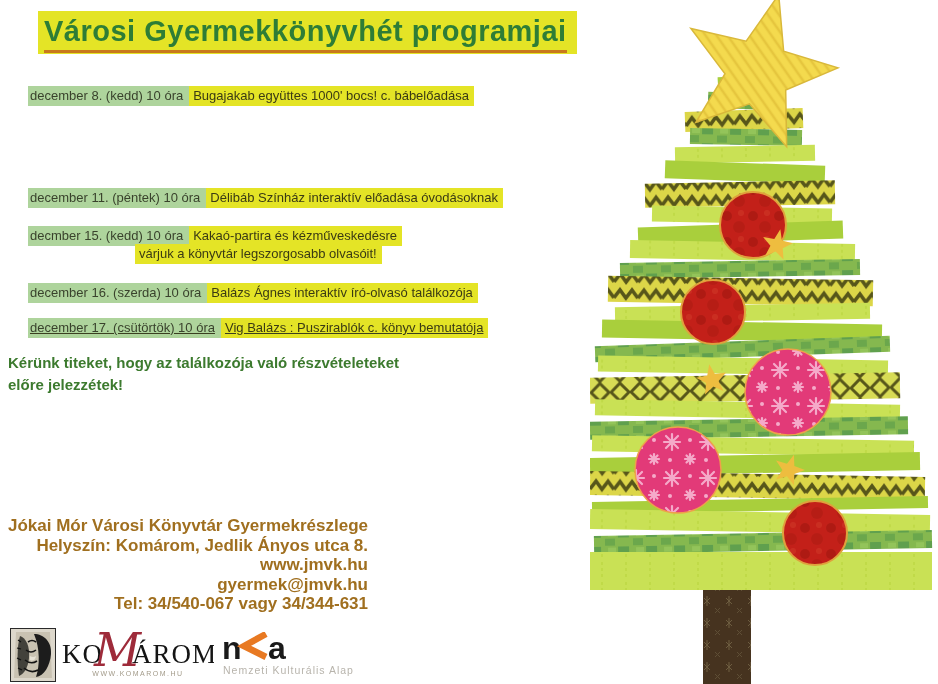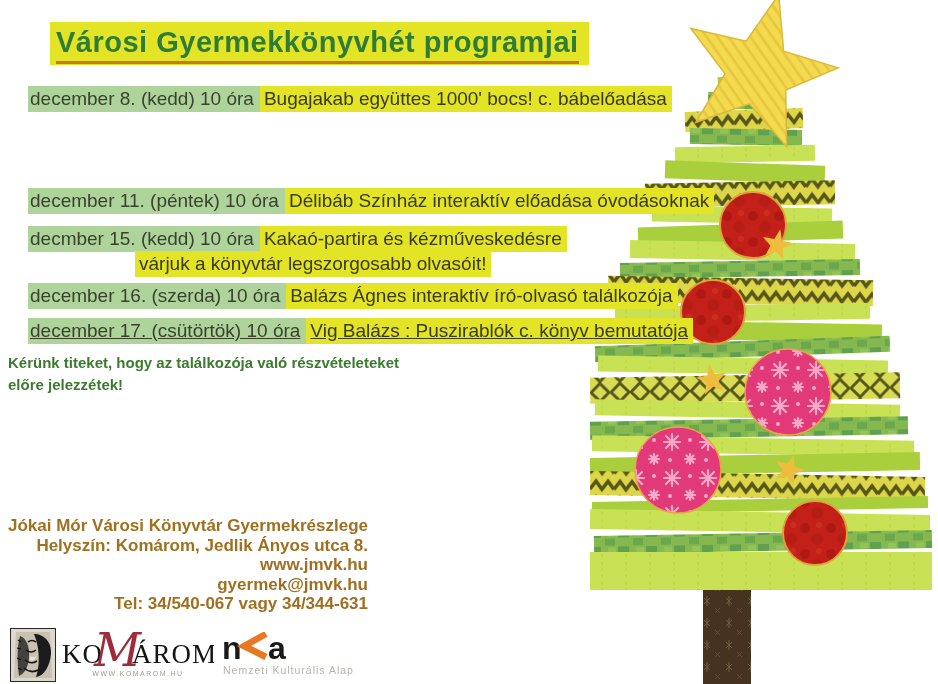--- a/index.html
+++ b/index.html
@@ -22,21 +22,21 @@
   }
   .abs{position:absolute;}
   
   .title-hl{
     display:inline-block;background:var(--highlight_yellow);
     color:var(--title_green);font-size:29px;font-weight:bold;
     padding:4px 10px 6px 6px;letter-spacing:.5px;
   }
   .title-hl .underlined{border-bottom:3px solid var(--title_underline);padding-bottom:3px;}
   
-  .program{font-size:19px;color:var(--program_text);white-space:nowrap;padding-left:20px;}
+  .program{font-size:13px;color:var(--program_text);white-space:nowrap;padding-left:20px;}
   .hl-date{background:var(--highlight_green);padding:2px 6px 3px 2px;color:#39422c;}
   .hl-event{background:var(--highlight_yellow);padding:2px 5px 3px 4px;color:#3a3a14;}
   
   .notice{font-size:15px;font-weight:bold;color:var(--notice_green);line-height:22px;}
   
   .announcement{width:618px;text-align:center;line-height:25px;}
   .announcement .hl-line{
     display:inline-block;background:var(--highlight_yellow);
     color:var(--announcement_green);font-size:17px;padding:1px 7px 2px;
   }
@@ -135,21 +135,21 @@
       <use href="#starp" transform="translate(122,380) rotate(-10) scale(0.20)" fill="#eebd3f"></use>
       <circle cx="198" cy="392" r="43" fill="url(#pinktex)" stroke="#efa04a" stroke-width="1.5"></circle>
       <circle cx="88" cy="470" r="43" fill="url(#pinktex)" stroke="#efa04a" stroke-width="1.5"></circle>
       <use href="#starp" transform="translate(199,470) rotate(18) scale(0.20)" fill="#eebd3f"></use>
       <circle cx="225" cy="533" r="32" fill="url(#redtex)" stroke="#e0a03c" stroke-width="2"></circle>
     </g>
 
     <use href="#starp" transform="translate(168,72) rotate(15)" fill="url(#stripes)" stroke="#d9b83a" stroke-width="1.5"></use>
   </svg>
 
-  <div class="abs" style="left:38px;top:22px;margin-left:12px;">
+  <div class="abs" style="left:38px;top:11px;">
     <span class="title-hl">
       <span class="underlined">Városi Gyermekkönyvhét programjai</span>
     </span>
   </div>
 
   <div class="abs program" style="left:8px;top:88px;">
     <span class="hl-date">december 8. (kedd) 10 óra</span><span class="hl-event">Bugajakab együttes 1000' bocs! c. bábelőadása</span>
   </div>
 
 

